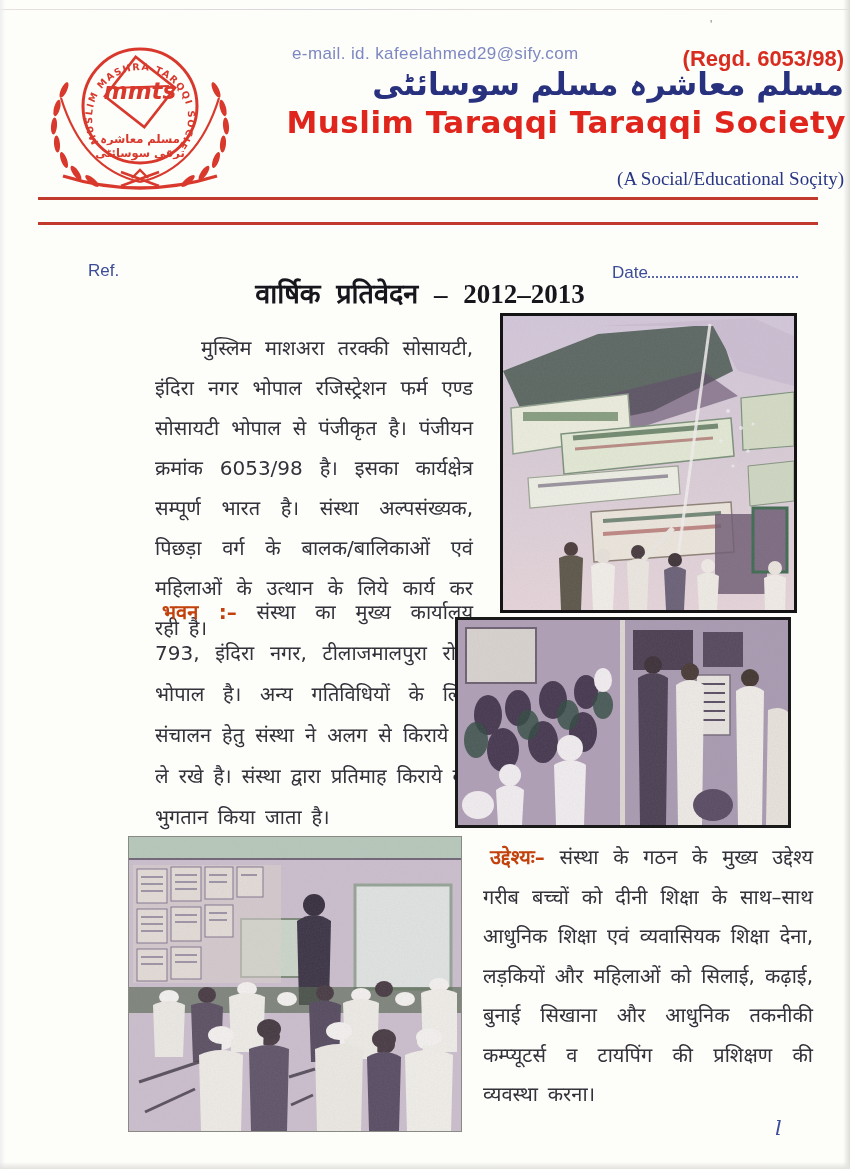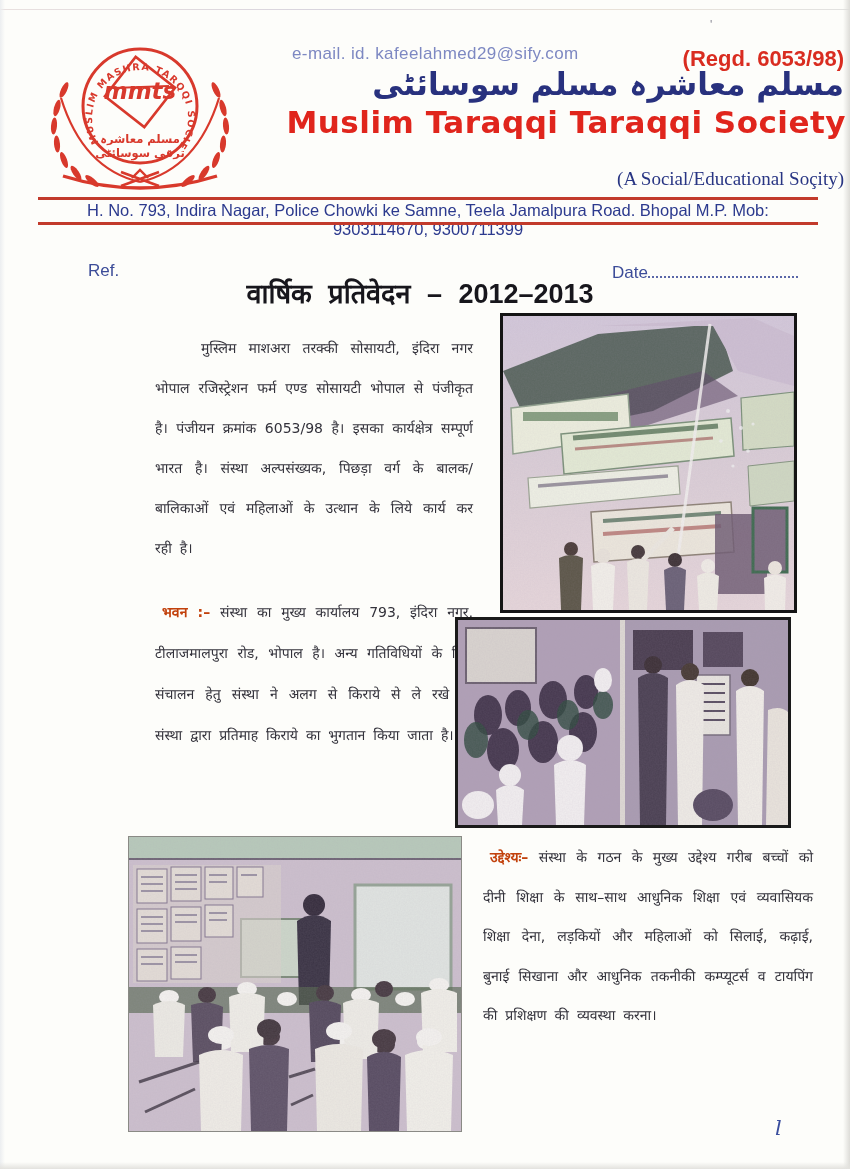--- a/index.html
+++ b/index.html
@@ -20,23 +20,23 @@
             font-family:"DejaVu Sans","Liberation Sans",sans-serif;}
   .sub-line{right:6px;font-size:19px;color:#283583;font-family:"Liberation Serif","DejaVu Serif",serif;}
   .sub1{top:146px;} .sub2{top:168px;margin-left:43px;}
   .rule{left:38px;width:780px;height:2.5px;background:#c23a2b;}
   .rule1{top:197px;} .rule2{top:222px;}
   .address{left:40px;top:201px;width:776px;text-align:center;font-size:16.5px;color:#2c3a8e;}
   .ref{left:88px;top:237px;font-size:17px;color:#3c4c98;margin-top:24px;}
   .date{left:612px;top:239px;font-size:17px;color:#3c4c98;margin-top:24px;}
   .leader{display:inline-block;width:150px;height:13px;border-bottom:2px dotted #5a67a8;}
   .heading{left:120px;top:274px;width:600px;text-align:center;font-size:27px;font-weight:bold;
-           color:#17161c;word-spacing:9px;font-family:Liberation Sans, sans-serif;}
-
-  .hindi{font-family:"DejaVu Sans",sans-serif;color:#33323b;font-size:14px;
+           color:#17161c;word-spacing:9px;font-family:Liberation Serif, serif;}
+
+  .hindi{font-family:"DejaVu Sans",sans-serif;color:#33323b;font-size:20px;
          text-align:justify;word-spacing:3.5px;}
   .p1{left:155px;top:328px;width:318px;line-height:40px;text-indent:46px;}
   .p2{left:155px;top:592px;width:318px;line-height:41px;}
   .p3{left:483px;top:838px;width:330px;line-height:39.5px;}
   .hindi b{color:#c2410c;margin-left:7px;}
 
   .photo{position:absolute;background:#cfc6cf;}
   .photo1{left:500px;top:313px;width:291px;height:294px;border:3px solid #141414;}
   .photo2{left:455px;top:617px;width:330px;height:205px;border:3px solid #1a1a1a;}
   .photo3{left:128px;top:836px;width:332px;height:294px;border:1px solid #8a8a85;}
@@ -97,21 +97,20 @@
       <text x="107" y="131" text-anchor="middle" font-size="11.5" font-weight="bold" fill="#d8392c" font-family="DejaVu Sans, sans-serif" direction="rtl">ترقی سوسائٹی</text>
     </svg>
   </div>
 
   <div class="abs email">e-mail. id. kafeelahmed29@sify.com</div>
   <div class="abs regd-no">(Regd. 6053/98)</div>
   <div class="abs title-urdu">مسلم معاشرہ مسلم سوسائٹی</div>
   <div class="abs title-en">Muslim Taraqqi Taraqqi Society</div>
   <div class="abs sub-line sub2">(A Social/Educational Soçity)</div>
   <div class="abs rule rule1"></div>
-  <div class="abs address">H. No. 793, Indira Nagar, Police Chowki ke Samne, Teela Jamalpura Road. Bhopal M.P. Mob: 9303114670, 9300711399</div>
   <div class="abs rule rule2"></div>
   <div class="abs ref">Ref.</div>
   <div class="abs date">
     <span>Date</span><span class="leader"></span>
   </div>
 
   <div class="abs heading">वार्षिक प्रतिवेदन – 2012–2013</div>
 
   <div class="abs hindi p1">
     <span>मुस्लिम माशअरा तरक्की सोसायटी, इंदिरा नगर भोपाल रजिस्ट्रेशन फर्म एण्ड सोसायटी भोपाल से पंजीकृत है। पंजीयन क्रमांक 6053/98 है। इसका कार्यक्षेत्र सम्पूर्ण भारत है। संस्था अल्पसंख्यक, पिछड़ा वर्ग के बालक/बालिकाओं एवं महिलाओं के उत्थान के लिये कार्य कर रही है।</span>

